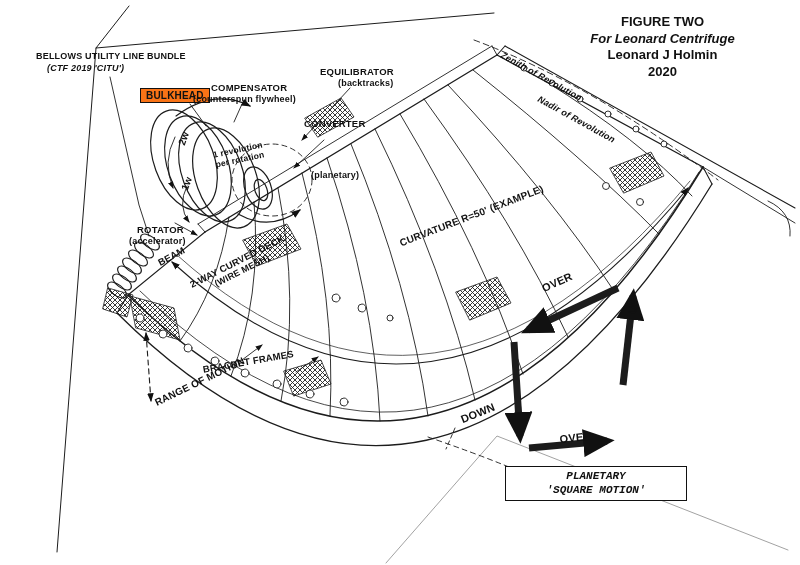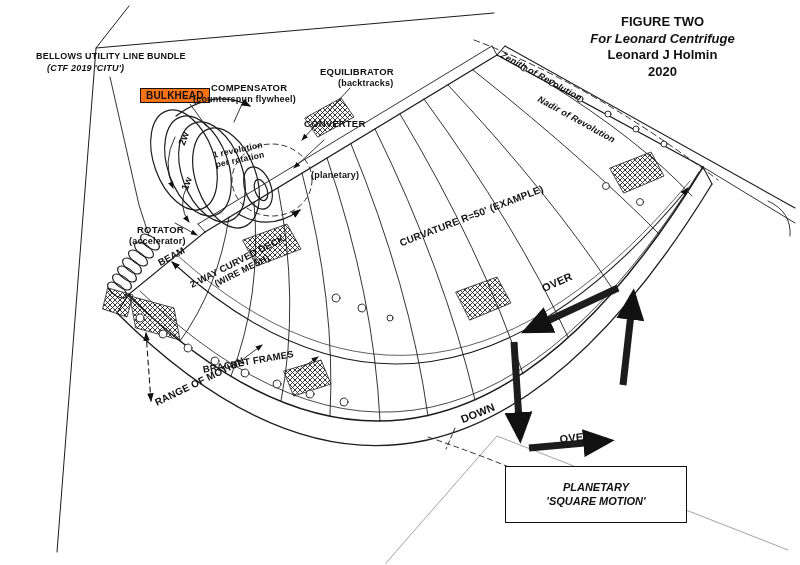--- a/index.html
+++ b/index.html
@@ -7,21 +7,21 @@
         font-family:"Liberation Sans",sans-serif;color:#111;}
   svg{position:absolute;left:0;top:0;}
   .lbl{position:absolute;font-weight:700;white-space:nowrap;color:#111;letter-spacing:.2px;}
   .s85{font-size:8.5px;} .s9{font-size:9px;} .s95{font-size:9.5px;} .s10{font-size:10px;} .s11{font-size:11px;}
   .it{font-style:italic;}
   .boxed{border:1.6px solid #111;padding:1px 5px;background:#f97316;}
   .titleblock{position:absolute;left:545px;top:14px;width:235px;text-align:center;
               font-weight:700;font-size:13px;line-height:16.5px;}
   .caption-box{position:absolute;left:505px;top:466px;width:172px;border:1.6px solid #111;
                background:#fff;text-align:center;font-weight:700;font-style:italic;
-               font-size:11px;line-height:13.5px;padding:14px 4px;}
+               font-size:11px;line-height:13.5px;padding:3px 4px;font-family:Liberation Mono, monospace;}
   .rot{transform-origin:left top;}
 </style>
 </head>
 <body>
 
 <div class="page">
 
   <svg width="800" height="565" viewBox="0 0 800 565">
     <defs>
       <pattern id="xh" width="5" height="5" patternUnits="userSpaceOnUse">

